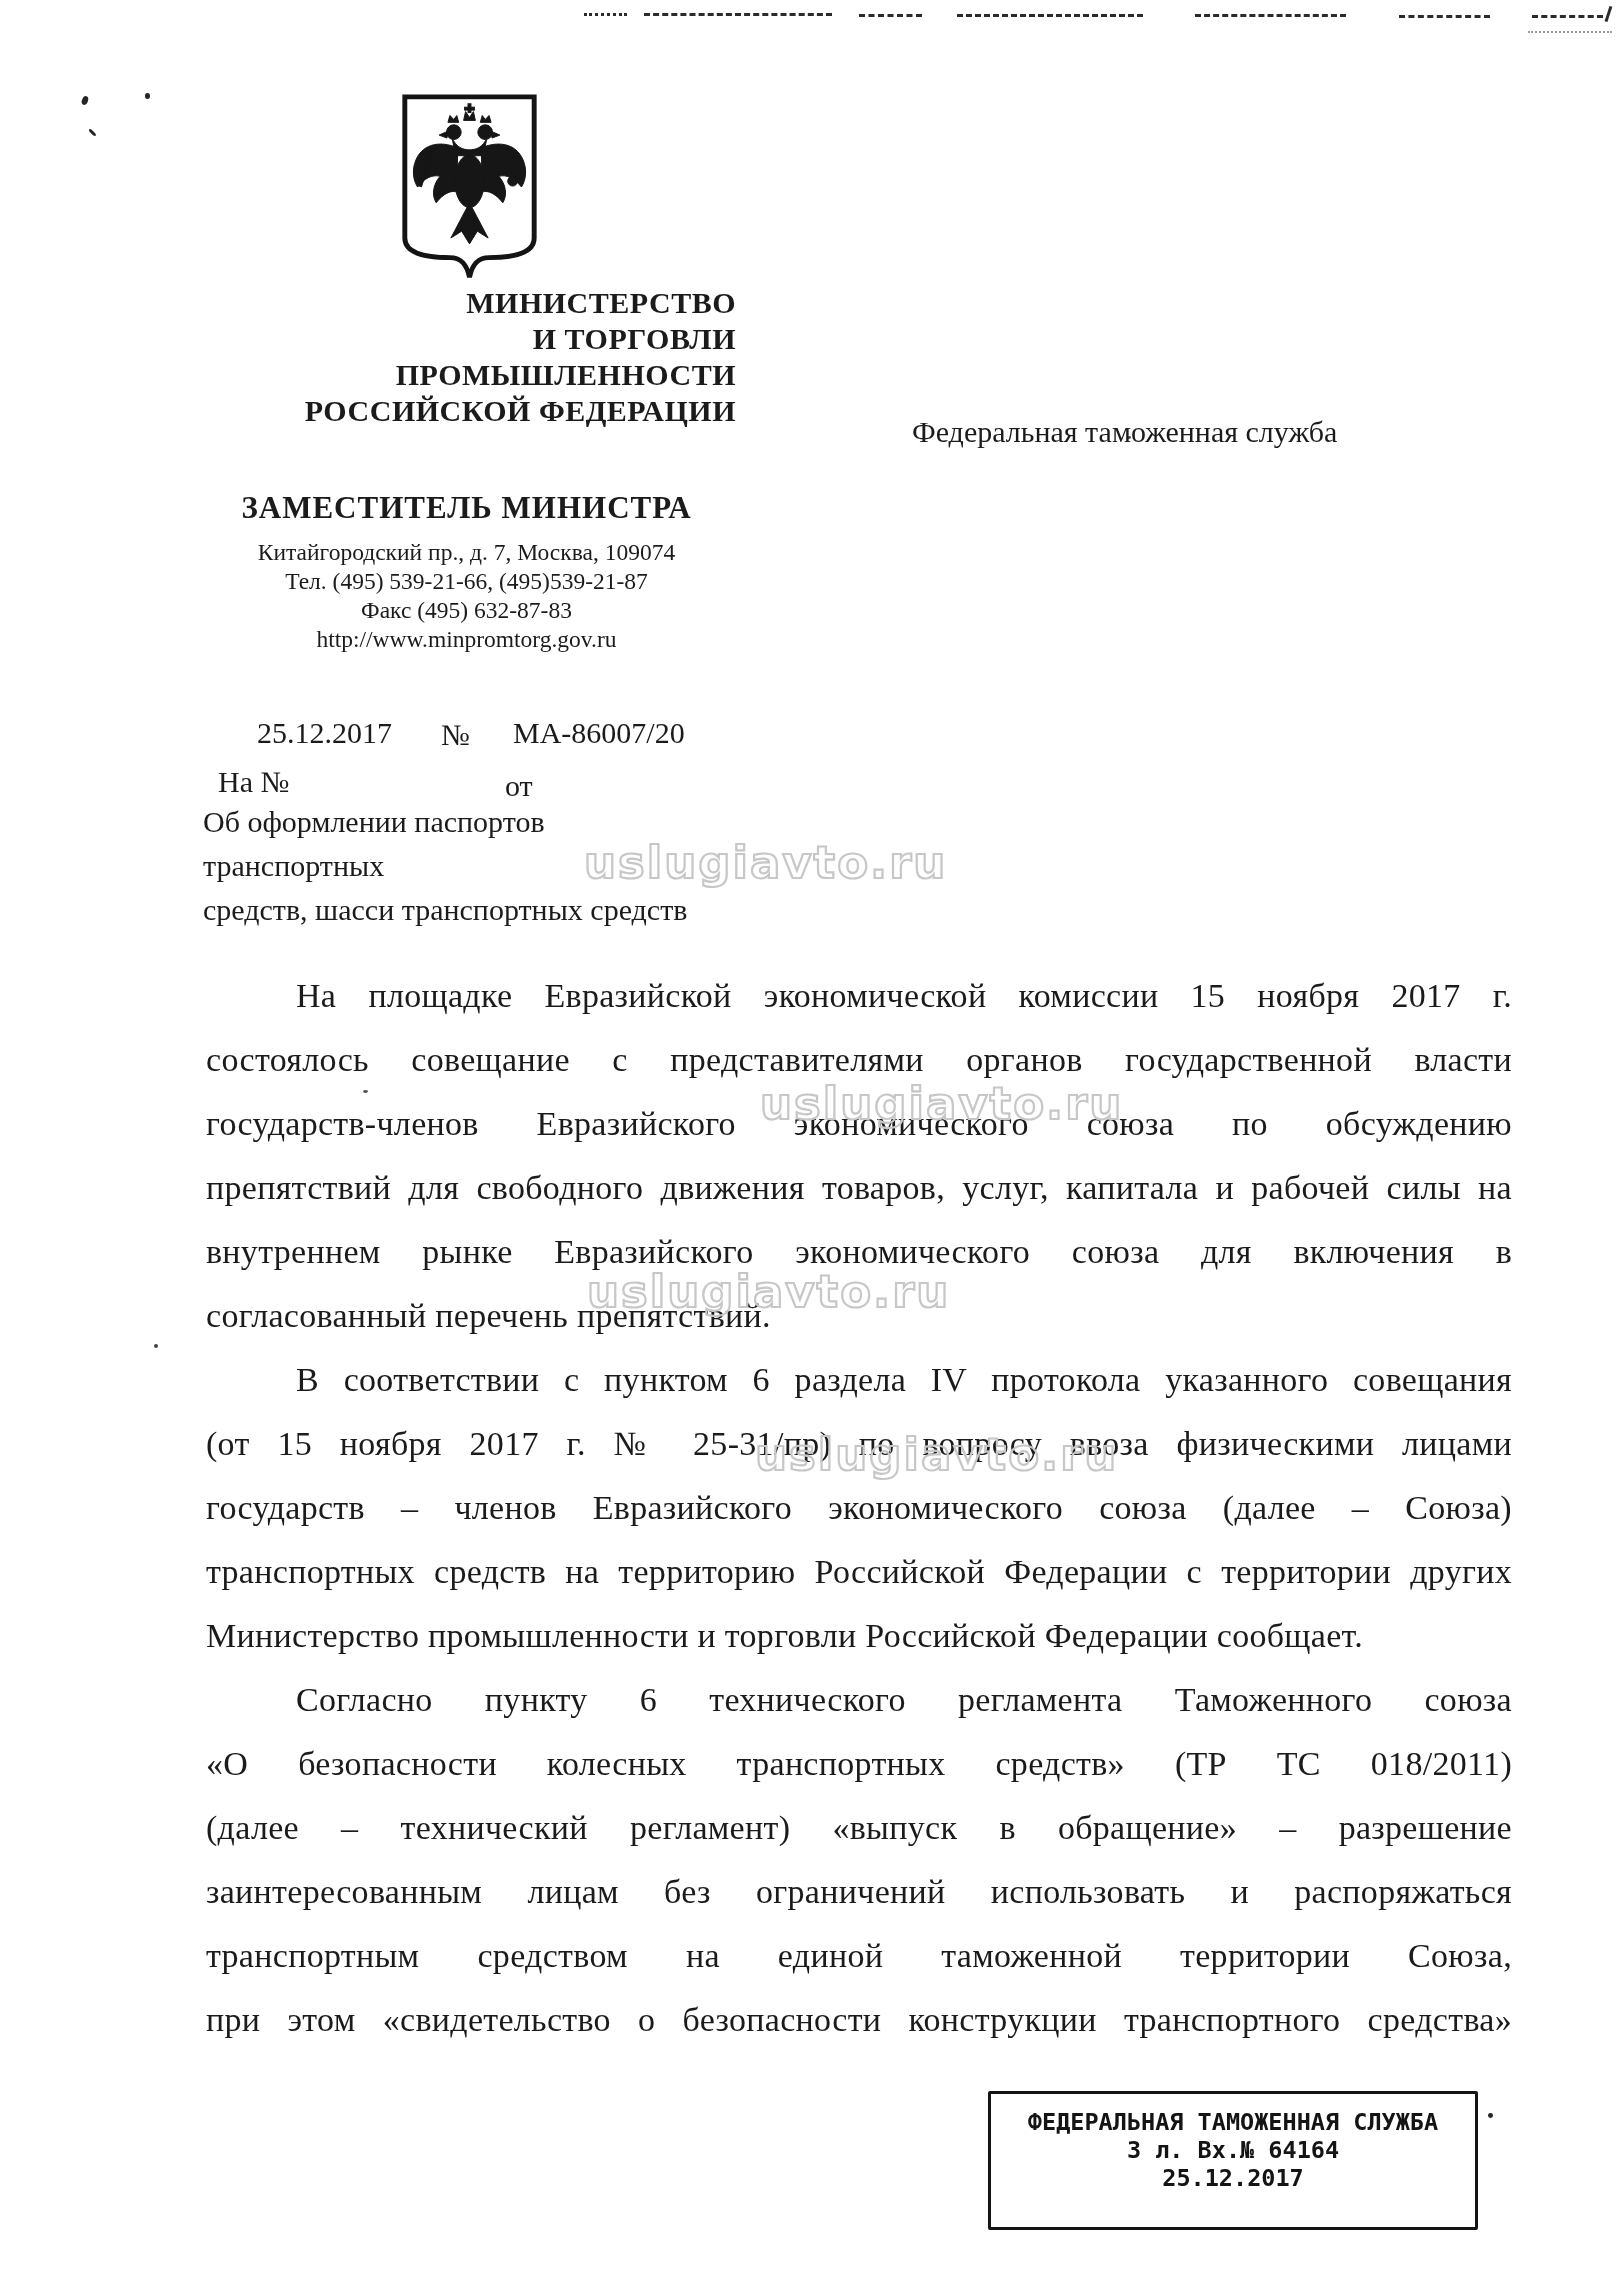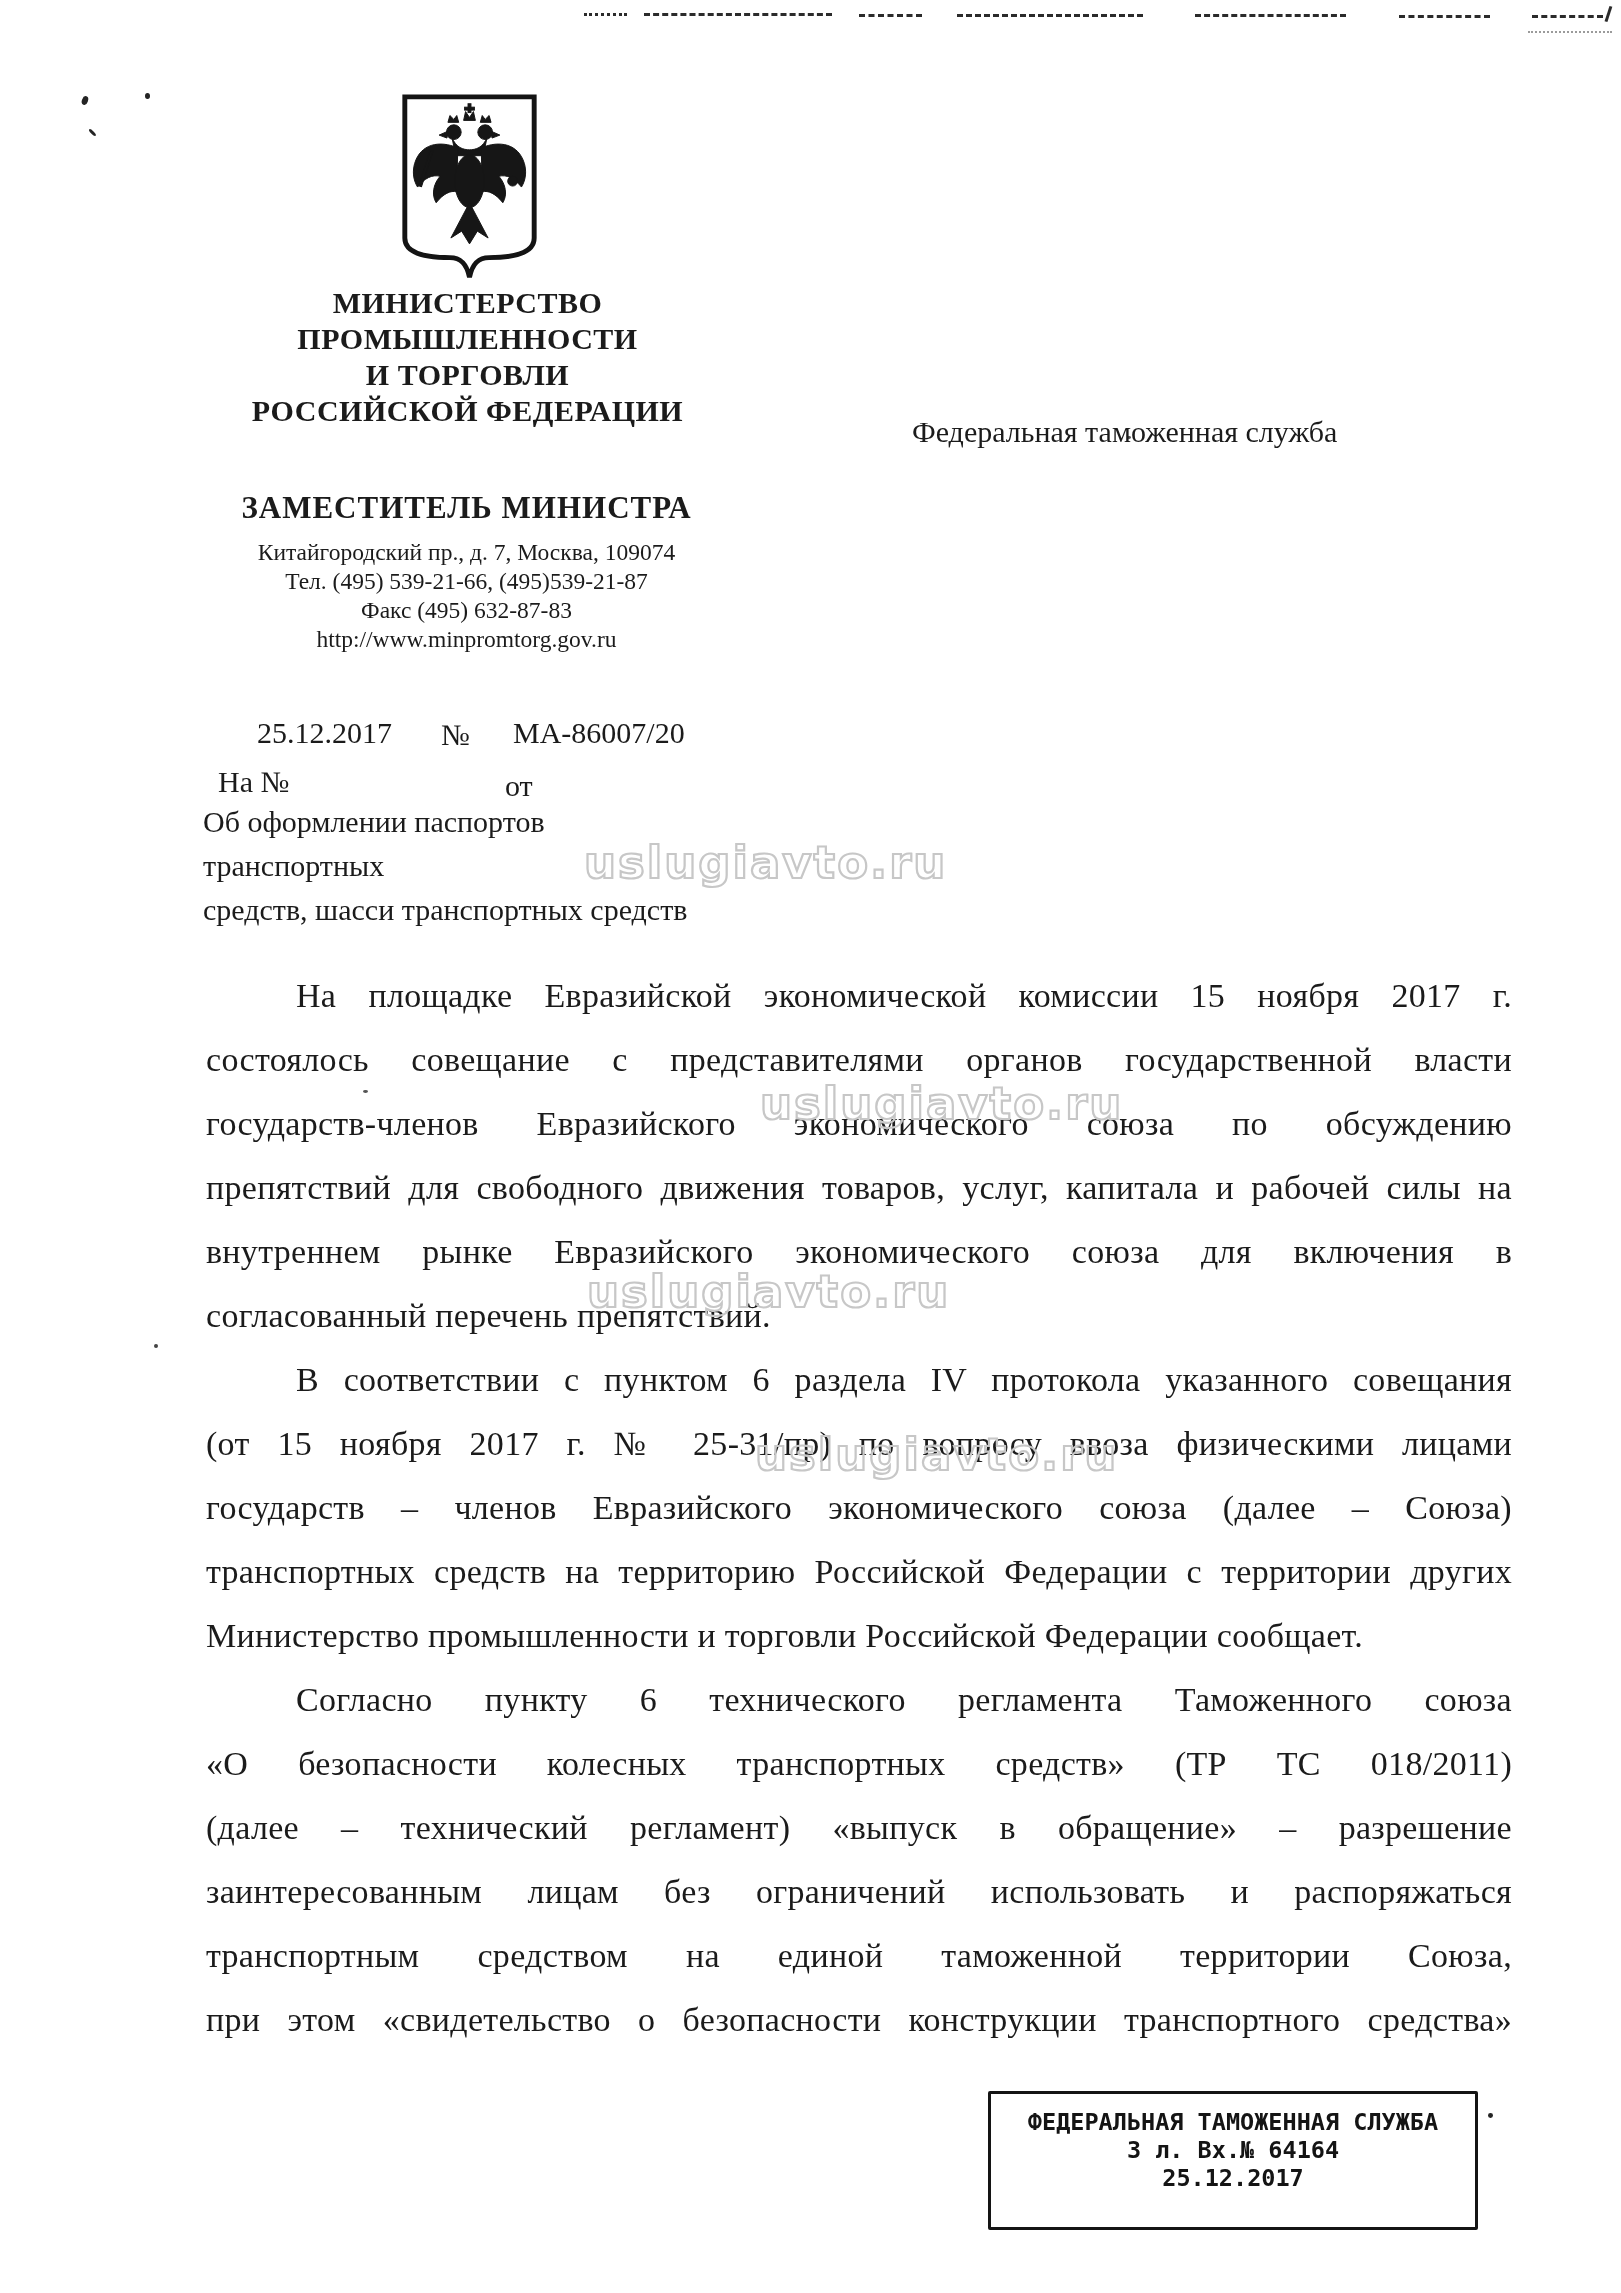--- a/index.html
+++ b/index.html
@@ -15,22 +15,22 @@
   
   .scanline{position:absolute;height:0;border-top:3.9px dashed #2b2b2b;}
   .scanline.dots{border-top-style:dotted;}
   .scanline.gray{border-top:2.9px dotted #9b9b9b;}
   .speck{position:absolute;background:#242424;border-radius:50%;}
   .slash{position:absolute;width:2.9px;height:15.7px;background:#2b2b2b;transform:rotate(18deg);}
 
   
   .emblem{position:absolute;left:395px;top:91px;width:149px;height:196px;}
   .ministry{
-    position:absolute;left:193px;top:285px;width:549px;
-    text-align:center;font-weight:bold;font-size:30px;line-height:36px;
+    position:absolute;left:187px;top:285px;width:549px;
+    text-align:right;font-weight:bold;font-size:30px;line-height:36px;
     letter-spacing:0.5px;
     font-family:Liberation Serif, serif;
   }
   .deputy{
     position:absolute;left:192px;top:490px;width:549px;
     text-align:center;font-weight:bold;font-size:31px;letter-spacing:1px;
   }
   .addr{
     position:absolute;left:192px;top:538px;width:549px;
     text-align:center;font-size:23.5px;line-height:29px;
@@ -138,22 +138,22 @@
         <path d="M76,114 L57,150 L68,143 L76,156 L84,143 L95,150 Z"></path>
 
         <rect x="30" y="60" width="3" height="38" transform="rotate(18 31 79)"></rect>
         <circle cx="120" cy="92" r="5"></circle>
       </g>
     </svg>
   </div>
 
   <div class="ministry">
     <div>МИНИСТЕРСТВО</div>
+    <div>И ТОРГОВЛИ</div>
     <div>ПРОМЫШЛЕННОСТИ</div>
-    <div>И ТОРГОВЛИ</div>
     <div>РОССИЙСКОЙ ФЕДЕРАЦИИ</div>
   </div>
 
   <div class="deputy">ЗАМЕСТИТЕЛЬ МИНИСТРА</div>
 
   <div class="addr">
     <div>Китайгородский пр., д. 7, Москва, 109074</div>
     <div>Тел. (495) 539-21-66, (495)539-21-87</div>
     <div>Факс (495) 632-87-83</div>
     <div>http://www.minpromtorg.gov.ru</div>

